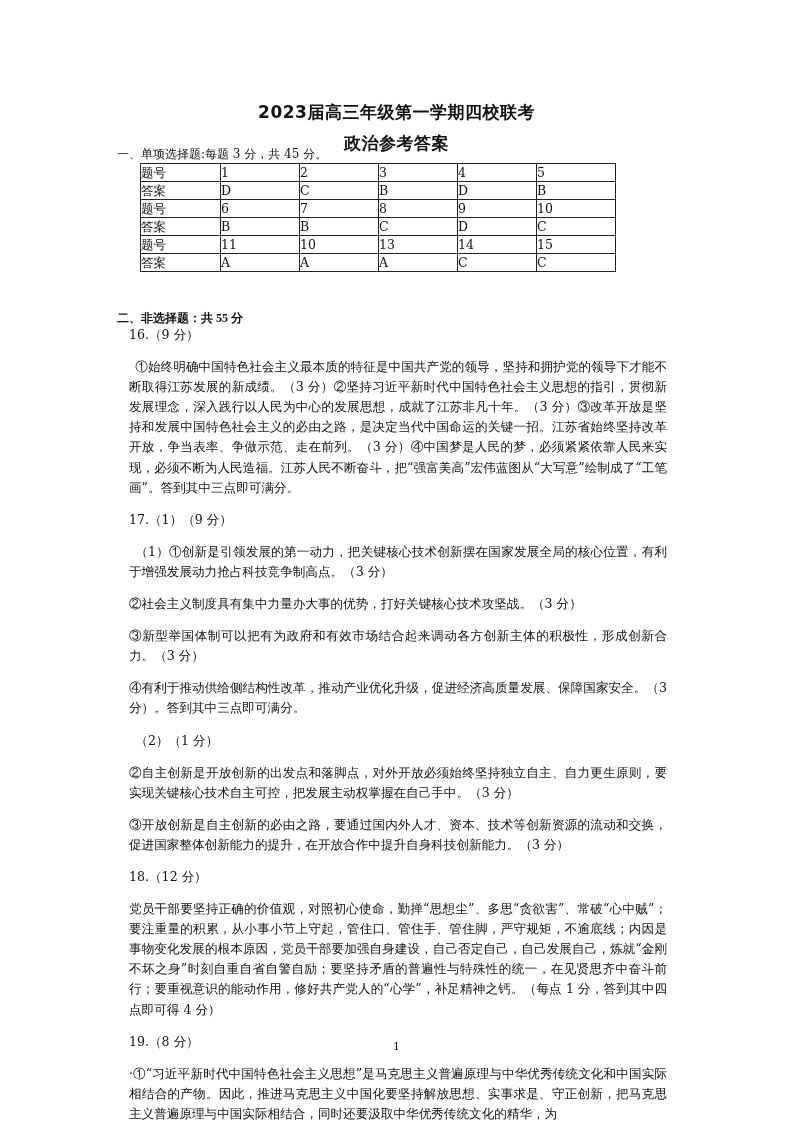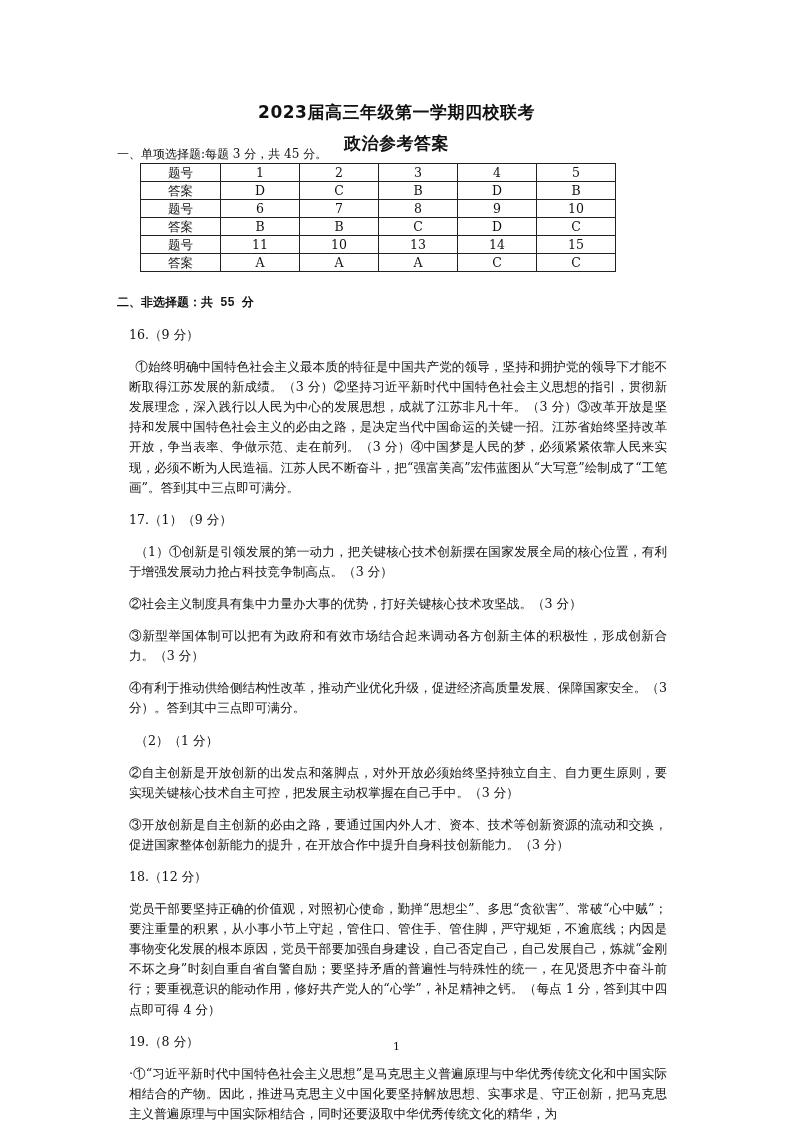--- a/index.html
+++ b/index.html
@@ -3,23 +3,23 @@
 <meta charset="utf-8">
 <style>
   html, body { margin:0; padding:0; background:#ffffff; }
   body { width:793px; height:1122px; position:relative; overflow:hidden; color:#111; font-family:"DejaVu Serif", serif; }
   .page { position:absolute; left:0; top:0; width:793px; height:892px; }
   .title { position:absolute; left:0; width:793px; text-align:center; font-family:"DejaVu Sans", sans-serif; font-weight:bold; font-size:17px; letter-spacing:0.5px; }
   .t1 { top:101px; }
   .t2 { top:132px; }
   .sec { position:absolute; left:117px; font-size:12px; }
   .sec1 { top:146px; }
-  .sec2 { top:294px; font-family:Liberation Mono, monospace; font-weight:bold; }
+  .sec2 { top:310px; font-family:Liberation Serif, serif; font-weight:bold; }
   table.ans { position:absolute; left:140px; top:163px; border-collapse:collapse; font-size:12.5px; }
-  table.ans td { border:1px solid #222; height:17px; padding:0; text-align:center; line-height:17px; }
+  table.ans td { border:1px solid #222; height:17px; padding:0; line-height:17px; }
   table.ans td.lab { width:79px; }
   table.ans td.val { width:78px; }
   .body { position:absolute; left:117px; top:313px; width:562px; font-size:12.6px; line-height:20.1px; }
   .body p { margin:12px; text-align:justify; text-align-last:left; }
   .ind2 { text-indent:2em; }
   .ind1 { text-indent:0.5em; }
   .pagenum { position:absolute; top:1040px; left:0; width:793px; text-align:center; font-size:11px; }
 </style>
 </head>
 <body>

